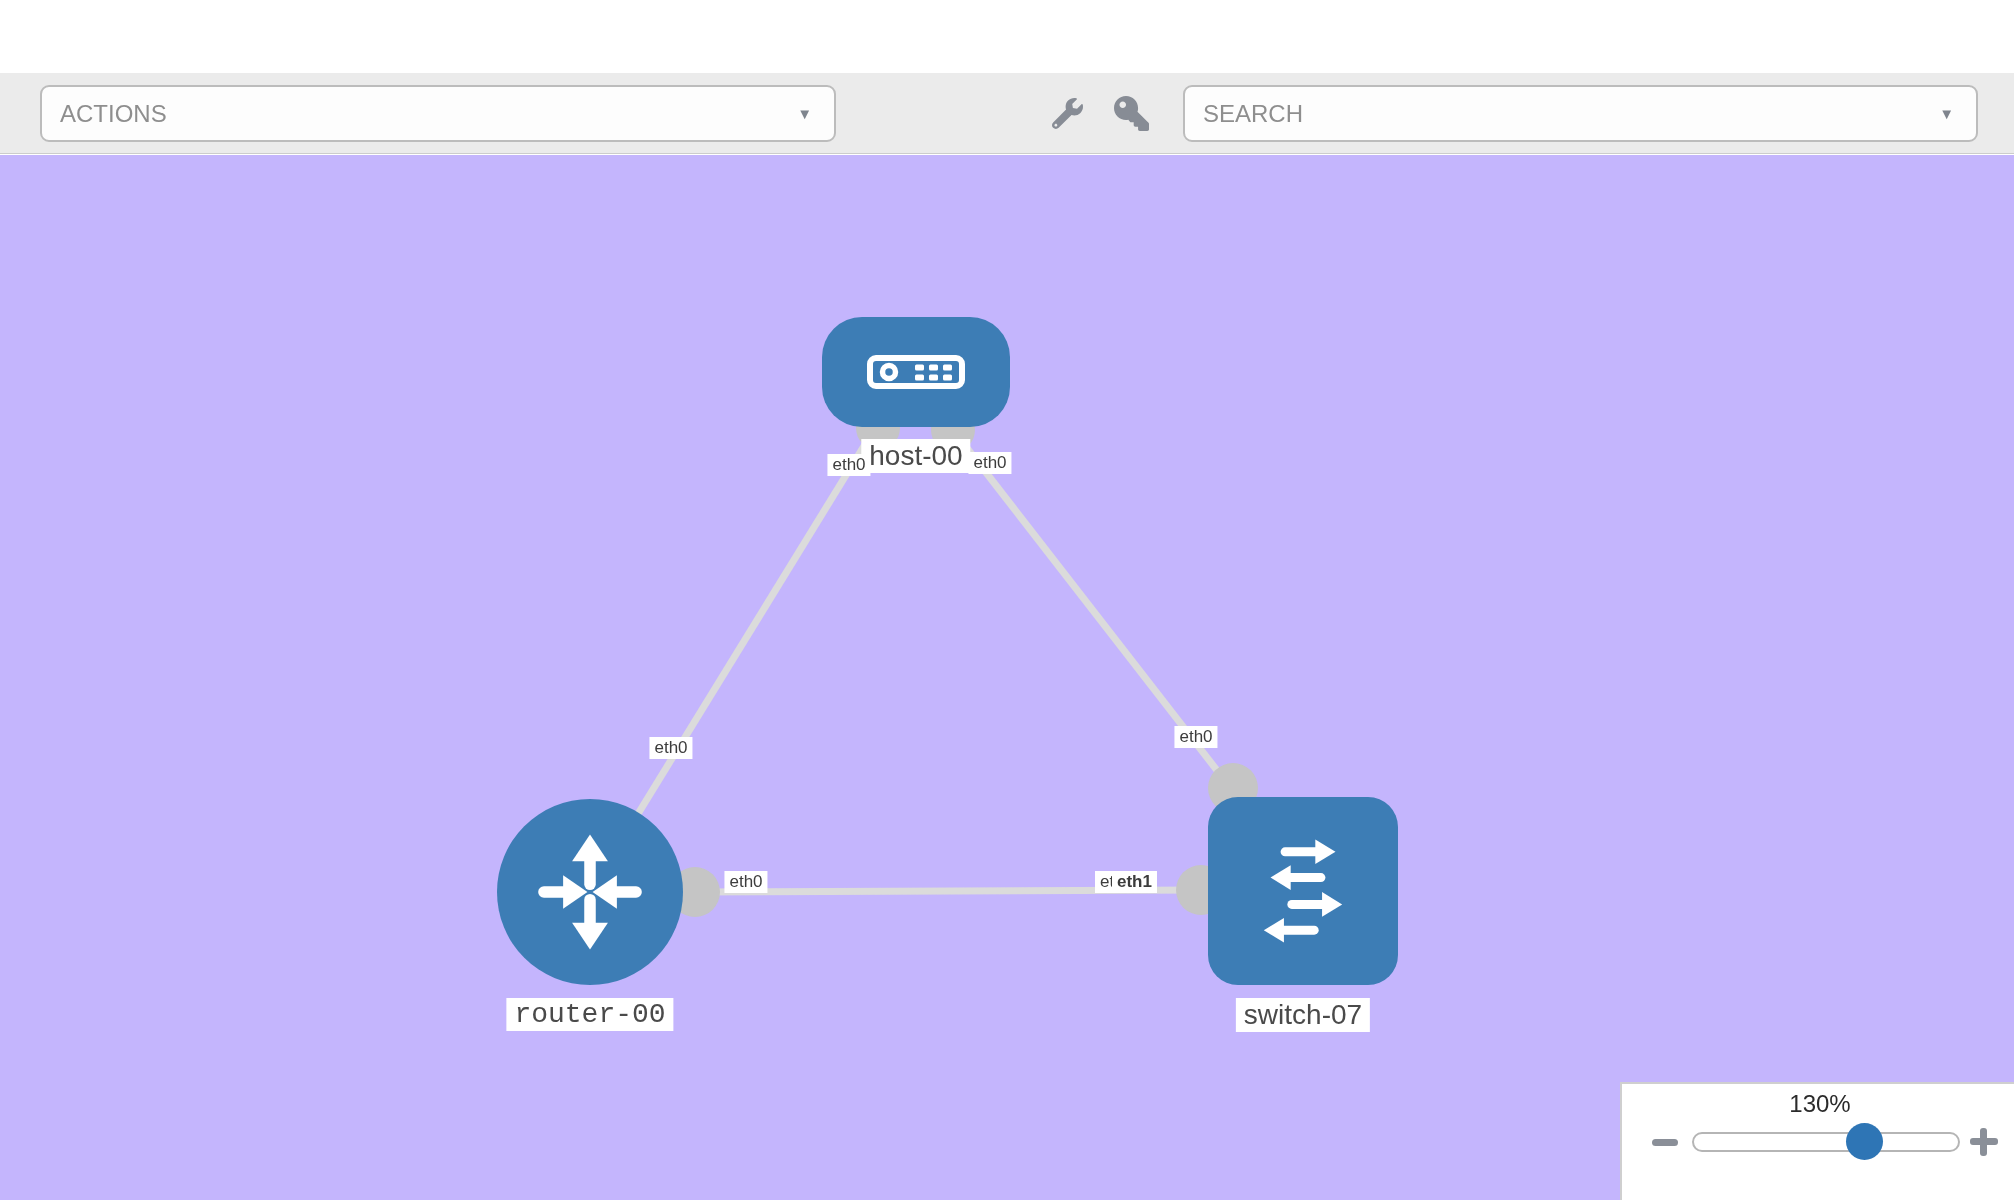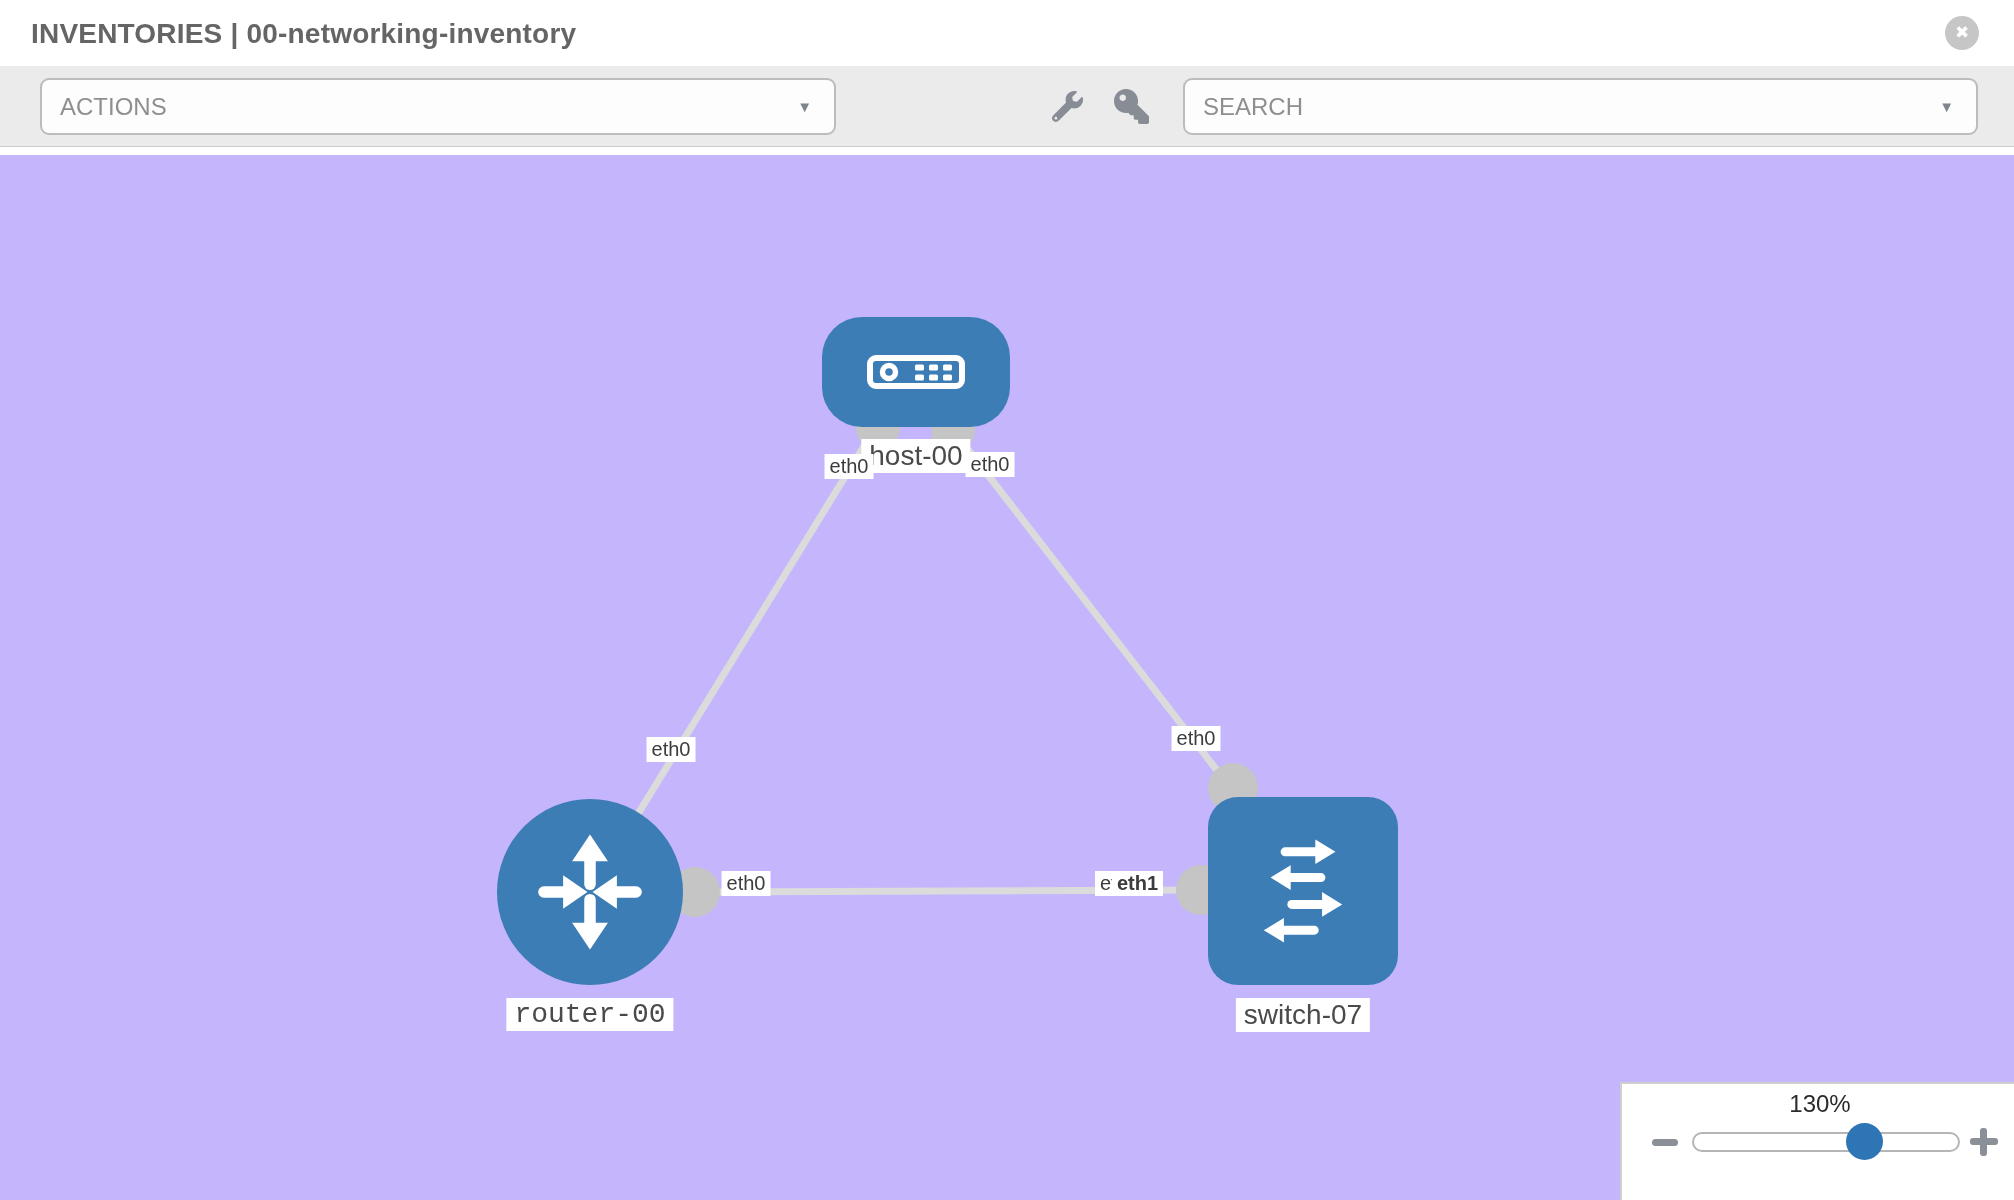--- a/index.html
+++ b/index.html
@@ -10,21 +10,21 @@
   
   .header { position:absolute; left:0; top:0; width:2014px; height:71px;
             background:#fff; border-bottom:2px solid #b2b2b2; }
   .page-title { position:absolute; left:31px; top:18px; font-size:28px;
                 font-weight:700; color:#656565; letter-spacing:.2px; }
   .close-btn { position:absolute; left:1945px; top:16px; width:34px; height:34px;
                border-radius:50%; background:#c6c6c6; color:#fff; text-align:center;
                line-height:34px; font-size:17px; font-weight:700; cursor:pointer; }
 
   
-  .toolbar { position:absolute; left:0; top:66px; width:2014px; height:81px;
+  .toolbar { position:absolute; left:0; top:73px; width:2014px; height:81px;
              background:#ebebeb; border-bottom:1px solid #cccccc; }
   .combo { position:absolute; top:12px; height:57px; background:#fdfdfd;
            border:2px solid #bcbcbc; border-radius:9px; }
   .combo .combo-text { position:absolute; left:18px; top:0; line-height:53px;
                        font-size:24px; color:#8e8e8e; }
   .combo .caret { position:absolute; right:22px; top:0; line-height:53px;
                   font-size:15px; color:#7f858e; }
   .combo-actions { left:40px;  width:796px; }
   .combo-search  { left:1183px; width:795px; }
   .tool-icon { position:absolute; cursor:pointer; }
@@ -40,21 +40,21 @@
   .node-host   { left:822px;  top:162px; width:188px; height:110px; border-radius:40px; }
   .node-router { left:497px;  top:644px; width:186px; height:186px; border-radius:50%; }
   .node-switch { left:1208px; top:642px; width:190px; height:188px; border-radius:30px; }
 
   .node-label { position:absolute; transform:translateX(-50%); background:#fff;
                 color:#4a4a4a; font-size:28px; padding:1px 8px; white-space:nowrap; }
   .lbl-host   { left:916px;  top:284px; }
   .lbl-router { left:590px;  top:843px;font-family:Liberation Mono, monospace; }
   .lbl-switch { left:1303px; top:843px; }
 
-  .port-label { position:absolute; background:#fff; color:#3c3c3c; font-size:20px;
+  .port-label { position:absolute; background:#fff; color:#3c3c3c; font-size:17px;
                 padding:1px 5px; white-space:nowrap; }
   .pl-center { transform:translateX(-50%); }
   .pl-host-left   { left:849px;  top:299px; }
   .pl-host-right  { left:990px;  top:297px; }
   .pl-router-top  { left:671px;  top:582px; }
   .pl-switch-top  { left:1196px; top:571px; }
   .pl-link-router { left:746px;  top:716px; }
   .pl-link-back   { left:1095px; top:716px; z-index:1; }
   .pl-link-front  { left:1112px; top:716px; z-index:2;font-weight:bold; }
 
@@ -73,24 +73,20 @@
   .zoom-plus .h { position:absolute; left:0; top:10px; width:28px; height:7px;
                   border-radius:3px; background:#8a8f98; }
   .zoom-plus .v { position:absolute; left:10px; top:0; width:7px; height:28px;
                   border-radius:3px; background:#8a8f98; }
 </style>
 </head>
 <body>
 
 <div class="app">
 
-  <div class="header">
-    <div class="page-title">INVENTORIES | 00-networking-inventory</div>
-    <div class="close-btn">✖</div>
-  </div>
 
   <div class="toolbar">
     <div class="combo combo-actions">
       <span class="combo-text">ACTIONS</span>
       <span class="caret">▼</span>
     </div>
 
     <svg class="tool-icon tool-wrench" width="31" height="31" viewBox="0 0 512 512">
       <path fill="#878c95" d="M507.73 109.1c-2.24-9.03-13.54-12.09-20.12-5.51l-74.36 74.36-67.88-11.31-11.31-67.88 74.36-74.36c6.62-6.62 3.43-17.9-5.66-20.16-47.38-11.74-99.55.91-136.58 37.93-39.64 39.64-50.55 97.1-34.05 147.2L18.74 402.76c-24.99 24.99-24.99 65.51 0 90.5 24.99 24.99 65.51 24.99 90.5 0l213.21-213.21c50.12 16.71 107.47 5.68 147.37-34.22 37.07-37.07 49.7-89.32 37.91-136.73zM64 472c-13.25 0-24-10.75-24-24 0-13.26 10.75-24 24-24s24 10.74 24 24c0 13.25-10.75 24-24 24z"></path>
     </svg>

